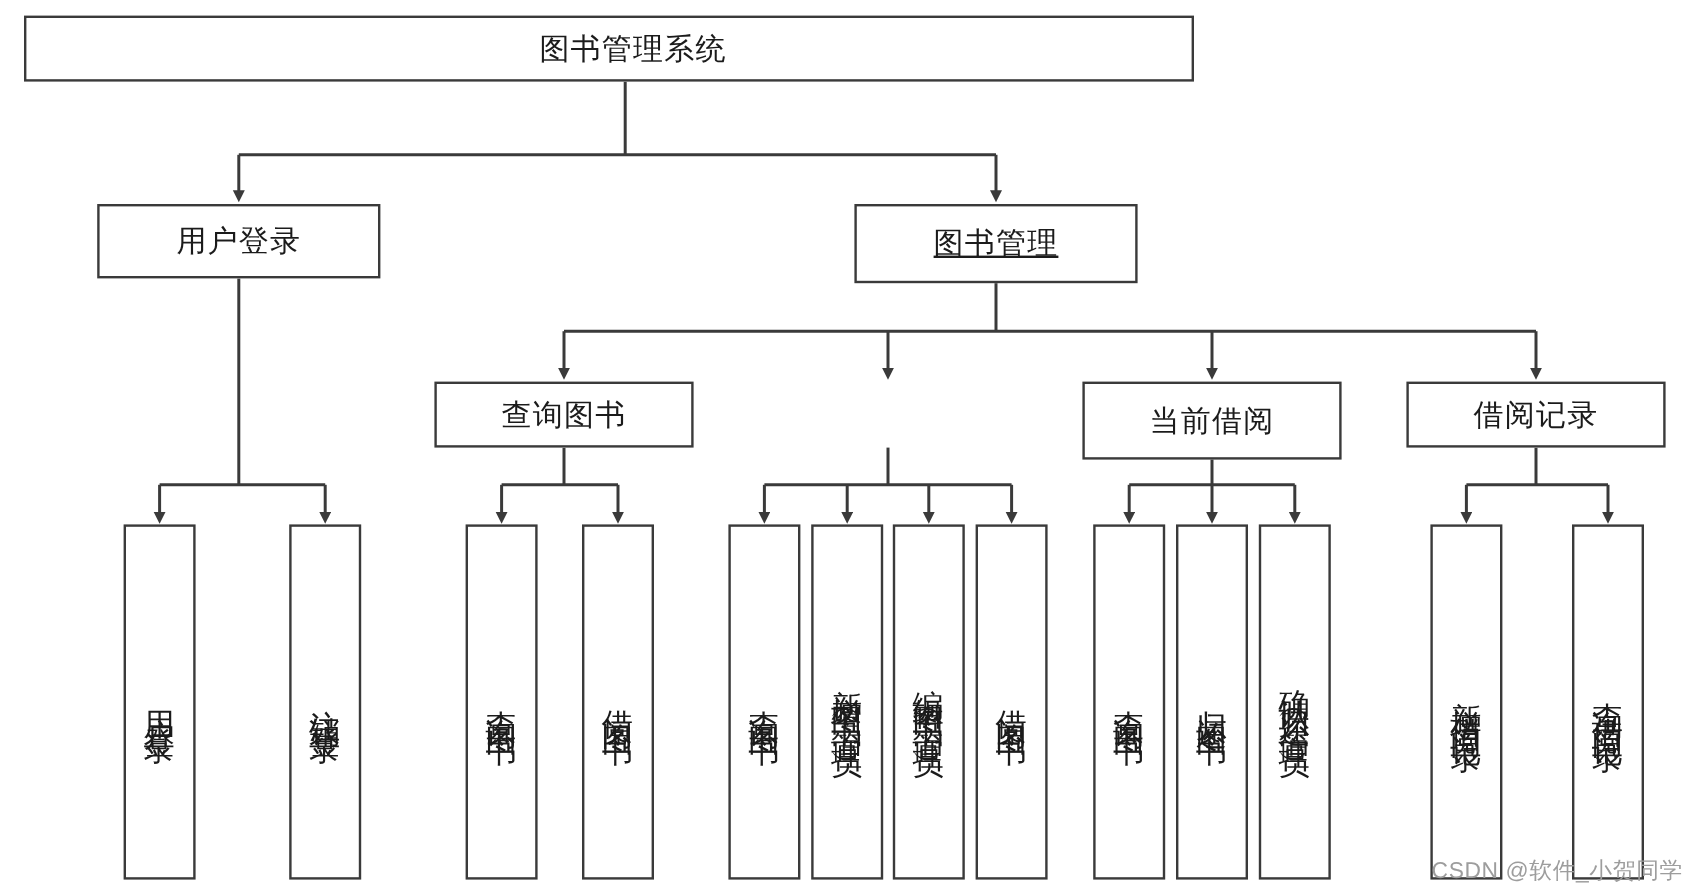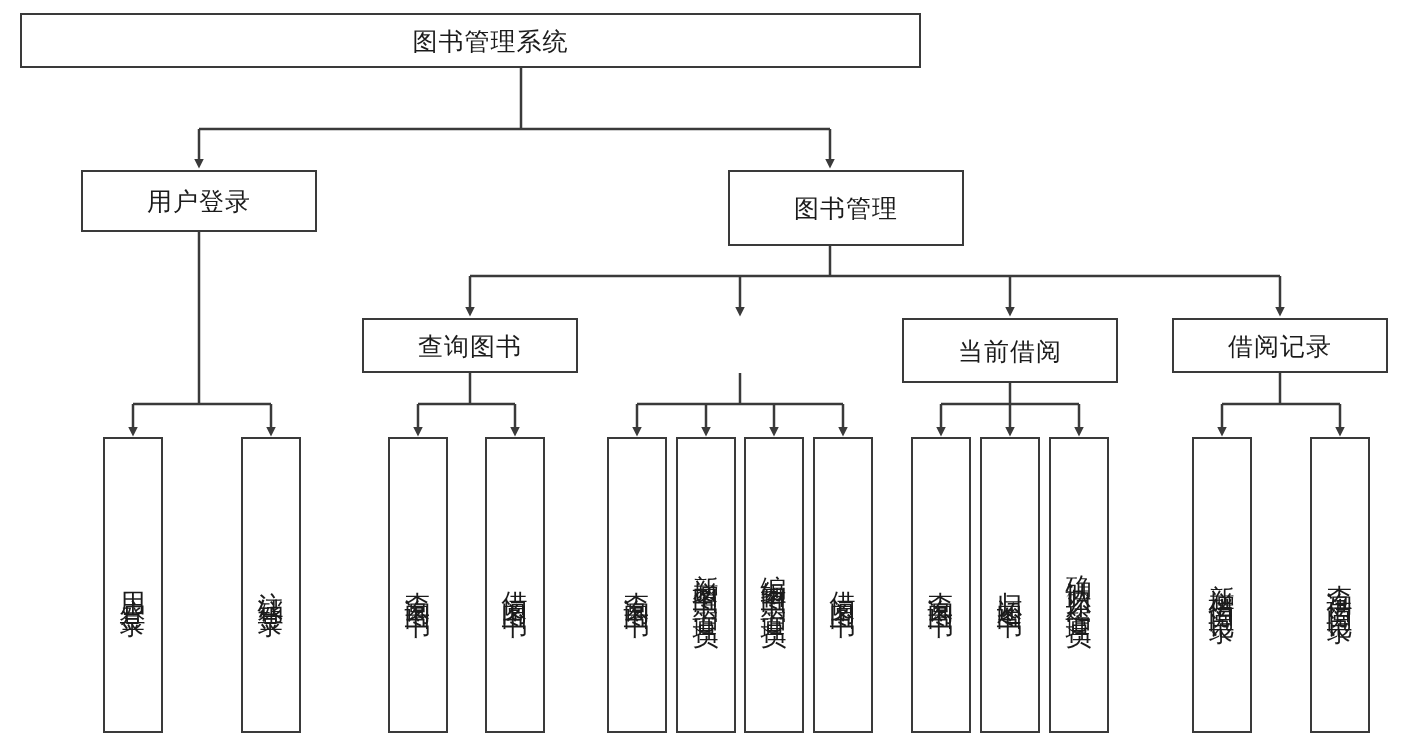--- a/index.html
+++ b/index.html
@@ -121,28 +121,28 @@
       <path d="M1010,404 L1010,428" marker-end="url(#arrow)"></path>
       <path d="M1079,404 L1079,428" marker-end="url(#arrow)"></path>
 
       <path d="M1280,373 L1280,404"></path>
       <path d="M1222,404 L1340,404"></path>
       <path d="M1222,404 L1222,428" marker-end="url(#arrow)"></path>
       <path d="M1340,404 L1340,428" marker-end="url(#arrow)"></path>
     </g>
   </svg>
 
-  <div class="node horizontal root" style="left:20px; top:13px; width:901px; height:55px;padding-left:40px;">
+  <div class="node horizontal root" style="left:20px; top:13px; width:975px; height:55px;padding-left:40px;">
     <span class="node-label">图书管理系统</span>
   </div>
 
   <div class="node horizontal" style="left:81px; top:170px; width:236px; height:62px;">
     <span class="node-label">用户登录</span>
   </div>
-  <div class="node horizontal" style="left:728px; top:170px; width:236px; height:76px;">
+  <div class="node horizontal" style="left:712px; top:170px; width:236px; height:66px;text-decoration:underline;">
     <span class="node-label">图书管理</span>
   </div>
 
   <div class="node horizontal" style="left:362px; top:318px; width:216px; height:55px;">
     <span class="node-label">查询图书</span>
   </div>
   <div class="node horizontal" style="left:902px; top:318px; width:216px; height:65px;">
     <span class="node-label">当前借阅</span>
   </div>
   <div class="node horizontal" style="left:1172px; top:318px; width:216px; height:55px;">
@@ -186,14 +186,15 @@
     <span class="node-label">确认归还（管理员）</span>
   </div>
 
   <div class="node vertical" style="left:1192px; top:437px; width:60px; height:296px;">
     <span class="node-label">新增借阅记录</span>
   </div>
   <div class="node vertical" style="left:1310px; top:437px; width:60px; height:296px;">
     <span class="node-label">查询借阅记录</span>
   </div>
 
+  <div class="watermark" style="left:1193px; top:713px;">CSDN @软件_小贺同学</div>
 
 </div>
 
 </body></html>

